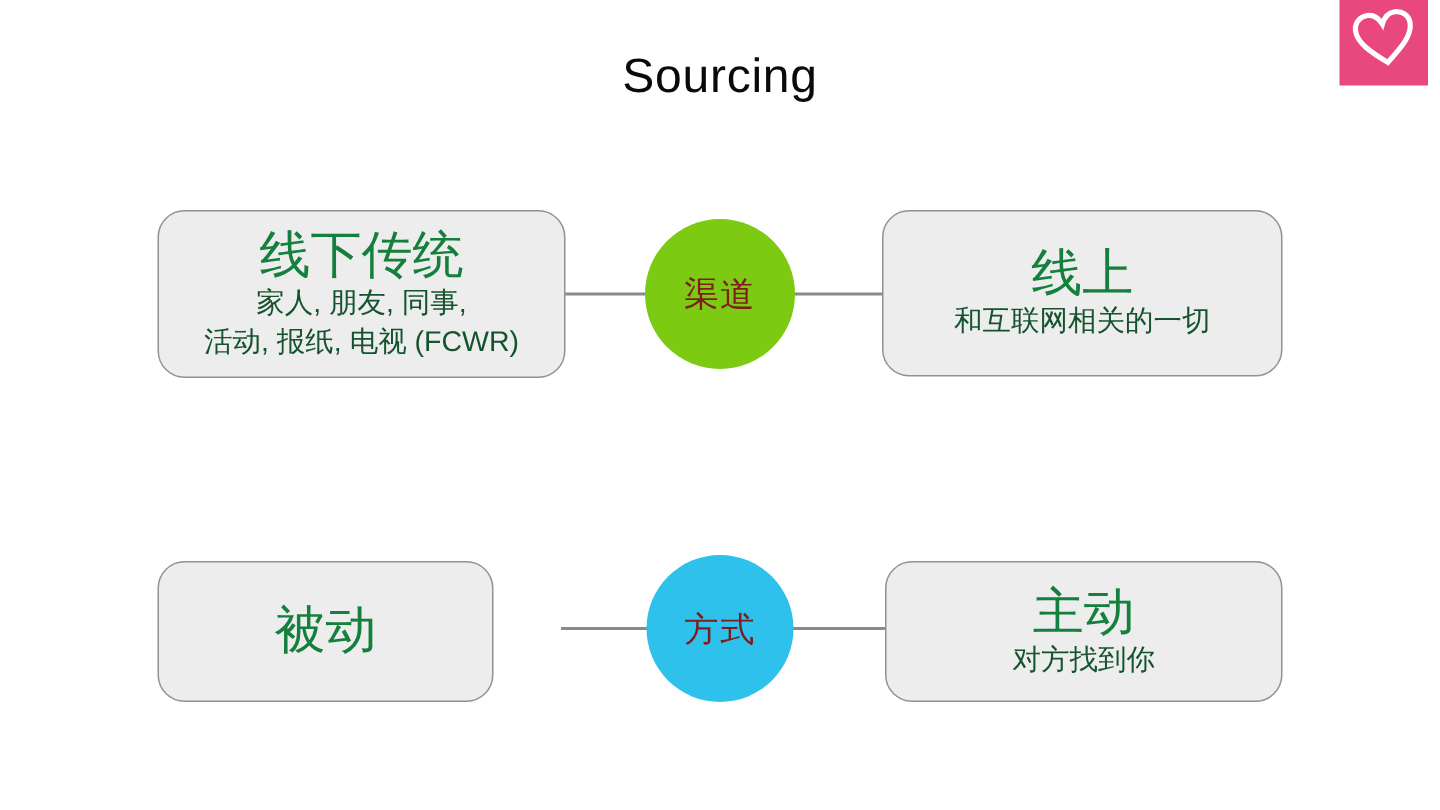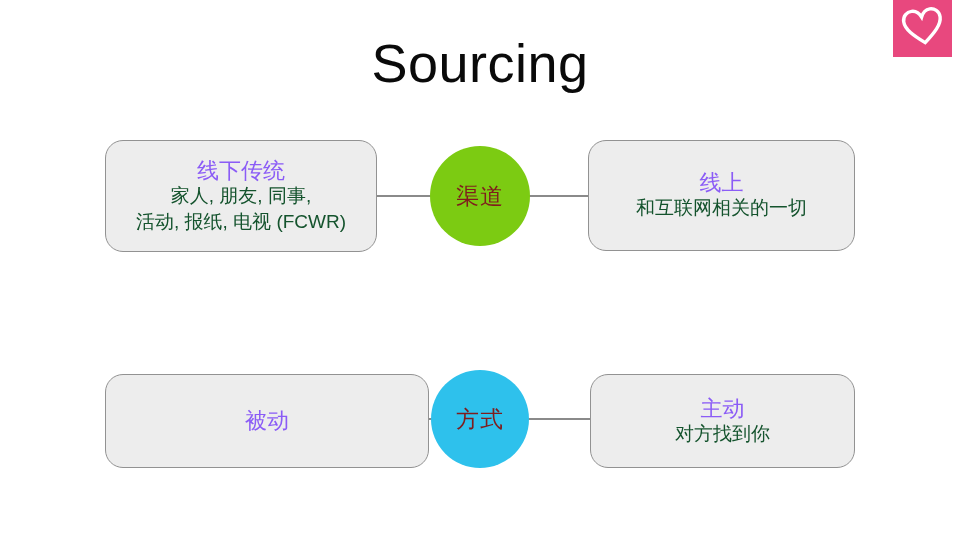--- a/index.html
+++ b/index.html
@@ -7,59 +7,59 @@
     position:relative;
     width:960px;height:540px;
     background:#ffffff;
     overflow:hidden;
     font-family:"Liberation Sans","DejaVu Sans",sans-serif;
     color:#000;
   }
   .title{
     position:absolute;top:32px;left:0;width:100%;
     text-align:center;
-    font-size:54px;
+    font-size:32px;
     letter-spacing:0.5px;
     color:#0a0a0a;
   }
   .logo{
     position:absolute;top:0;right:8px;
     width:59px;height:57px;
     display:flex;align-items:center;justify-content:center;
   }
   .logo svg{width:42px;height:40px;transform:rotate(-8deg);}
   .node{
     position:absolute;
     background:#ededed;
     border:1px solid #929292;
     border-radius:18px;
     display:flex;flex-direction:column;
     align-items:center;justify-content:center;
     text-align:center;
     box-sizing:border-box;
   }
-  .node-title{font-size:22px;line-height:1.15;color:#8b5cf6;}
+  .node-title{font-size:34px;line-height:1.15;color:#15803d;}
   .node-sub{font-size:19px;line-height:1.35;color:#14532d;}
   .gap-sub{}
   .connector-line{
     position:absolute;
     height:2px;
     background:#8a8a8a;
   }
   .connector-circle{
     position:absolute;
     border-radius:50%;
     display:flex;align-items:center;justify-content:center;
     color:#7f1d1d;
     font-size:23px;
     letter-spacing:1px;
   }
   #box-r1-left{left:105px;top:140px;width:272px;height:112px;}
   #box-r1-right{left:588px;top:140px;width:267px;height:111px;}
-  #box-r2-left{left:105px;top:374px;width:324px;height:94px;}
+  #box-r2-left{left:105px;top:374px;width:224px;height:94px;}
   #box-r2-right{left:590px;top:374px;width:265px;height:94px;}
   #line-r1{left:374px;top:195px;width:218px;}
   #line-r2{left:374px;top:418px;width:218px;}
   #circle-r1{left:430px;top:146px;width:100px;height:100px;}
   #circle-r2{left:431px;top:370px;width:98px;height:98px;}
 </style>
 </head>
 <body>
 
 <div class="slide">

